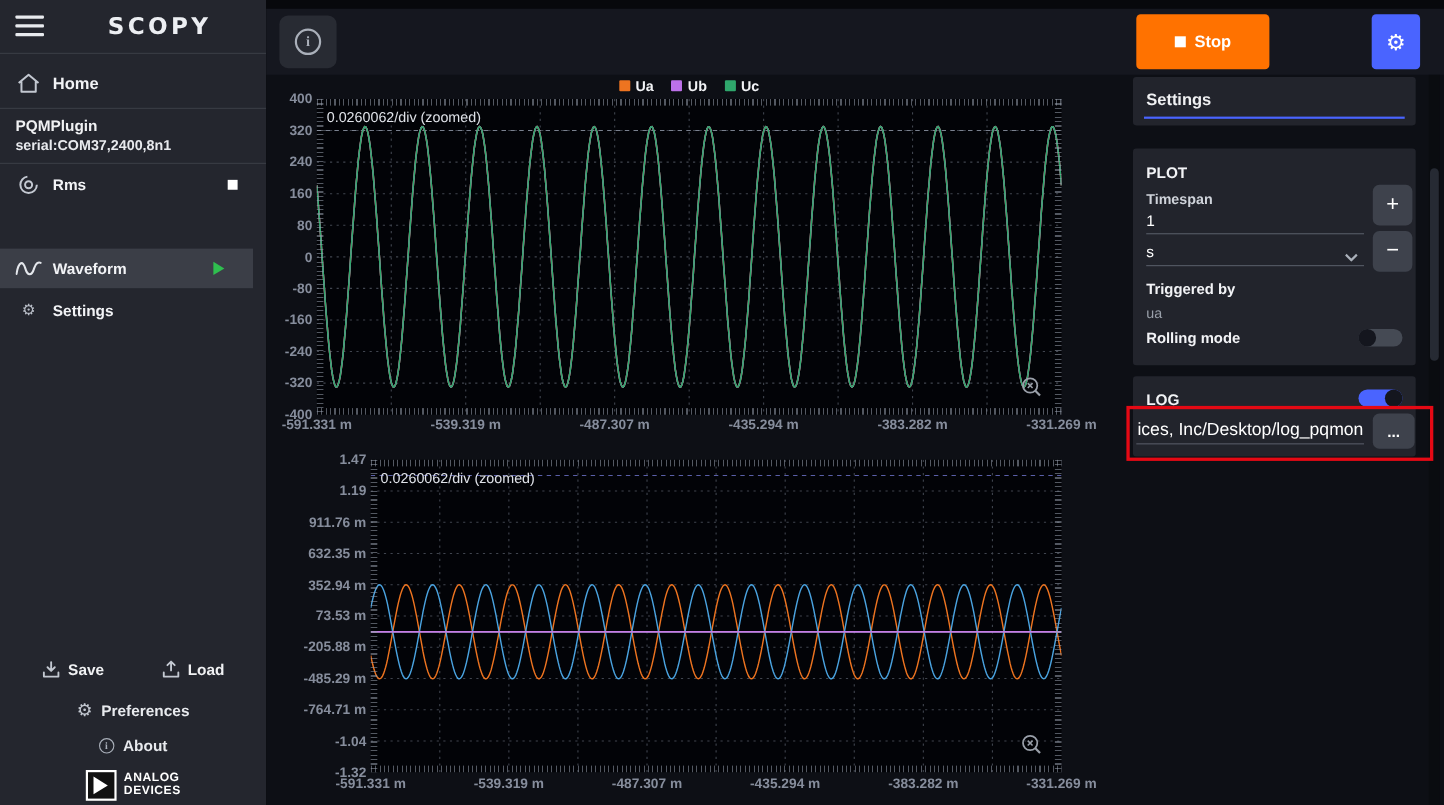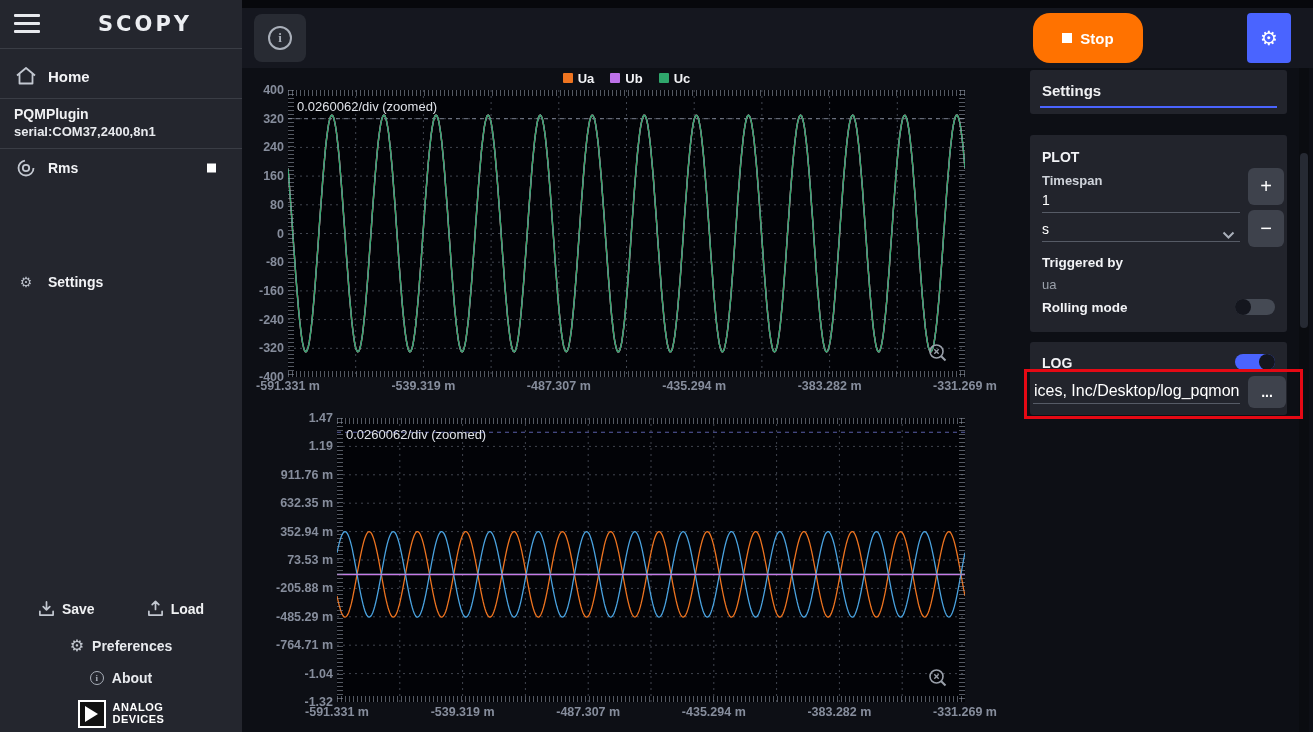--- a/index.html
+++ b/index.html
@@ -36,21 +36,21 @@
   .brand-tri{width:0;height:0;border-left:13px solid #fff;border-top:8px solid transparent;border-bottom:8px solid transparent;}
   .brand-text{font-size:11px;font-weight:bold;line-height:1.05;letter-spacing:.5px;color:#fff;}
   
   .main{position:absolute;left:242px;top:0;width:1071px;height:732px;background:#0d0f15;}
   .topstrip{position:absolute;left:0;top:0;width:100%;height:8px;background:#07080c;}
   .toolbar{position:absolute;left:0;top:8px;width:100%;height:60px;background:#15171f;}
   .info-btn{position:absolute;left:12px;top:6px;width:52px;height:48px;background:#282b33;border-radius:8px;
             display:flex;align-items:center;justify-content:center;cursor:pointer;}
   .btn{position:absolute;top:5px;height:50px;border-radius:4px;display:flex;align-items:center;justify-content:center;
        gap:8px;font-size:15px;font-weight:bold;color:#fff;cursor:pointer;}
-  .btn-stop{left:791px;width:110px;background:var(--stop-orange);border-radius:17px;}
+  .btn-stop{left:791px;width:121px;background:var(--stop-orange);}
   .btn-single{left:893px;width:103px;background:#3d414b;}
   .btn-gear{left:1005px;width:44px;background:var(--accent);font-size:20px;}
   .stop-sq{width:10px;height:10px;background:#fff;display:inline-block;}
   
   .legend{position:absolute;display:flex;justify-content:center;align-items:center;gap:16px;height:14px;}
   .legend-item{display:flex;align-items:center;gap:5px;}
   .legend-swatch{width:10px;height:10px;border-radius:1px;display:inline-block;}
   .legend-label{font-size:13px;font-weight:bold;color:#f2f3f6;}
   .plot{position:absolute;background:#020307;}
   .plot svg.plot-svg{position:absolute;left:0;top:0;width:100%;height:100%;}
@@ -126,20 +126,29 @@
         <svg width="20" height="20" viewBox="0 0 20 20">
             <circle cx="10" cy="10" r="7.5" fill="none" stroke="#c3c8d1" stroke-width="1.8" stroke-dasharray="34 13"></circle>
             <circle cx="10" cy="10" r="3.2" fill="none" stroke="#c3c8d1" stroke-width="1.8"></circle>
           </svg>
       </span>
       <span class="slabel">Rms</span>
       <span class="runind sq-ind"></span>
     </div>
 
 
+    <div class="srow active" style="top:226px">
+      <span class="sicon">
+        <svg width="24" height="18" viewBox="0 0 24 18">
+            <path d="M1 14 C3 2, 7 2, 9 9 C11 16, 15 16, 17 9 C18.5 4, 21 3, 23 4" fill="none" stroke="#e4e7ec" stroke-width="1.9" stroke-linecap="round"></path>
+          </svg>
+      </span>
+      <span class="slabel">Waveform</span>
+      <span class="runind play-ind"></span>
+    </div>
 
     <div class="srow" style="top:264px">
       <span class="sicon gear-glyph" style="font-size:14px">⚙</span>
       <span class="slabel">Settings</span>
     </div>
 
     <div class="saveload">
       <span class="sl-item">
         <svg width="17" height="17" viewBox="0 0 18 18">
             <path d="M9 2 V10 M5.5 7 L9 10.5 L12.5 7 M2 12 V16 H16 V12" fill="none" stroke="#c3c8d1" stroke-width="1.8" stroke-linecap="round" stroke-linejoin="round"></path>

